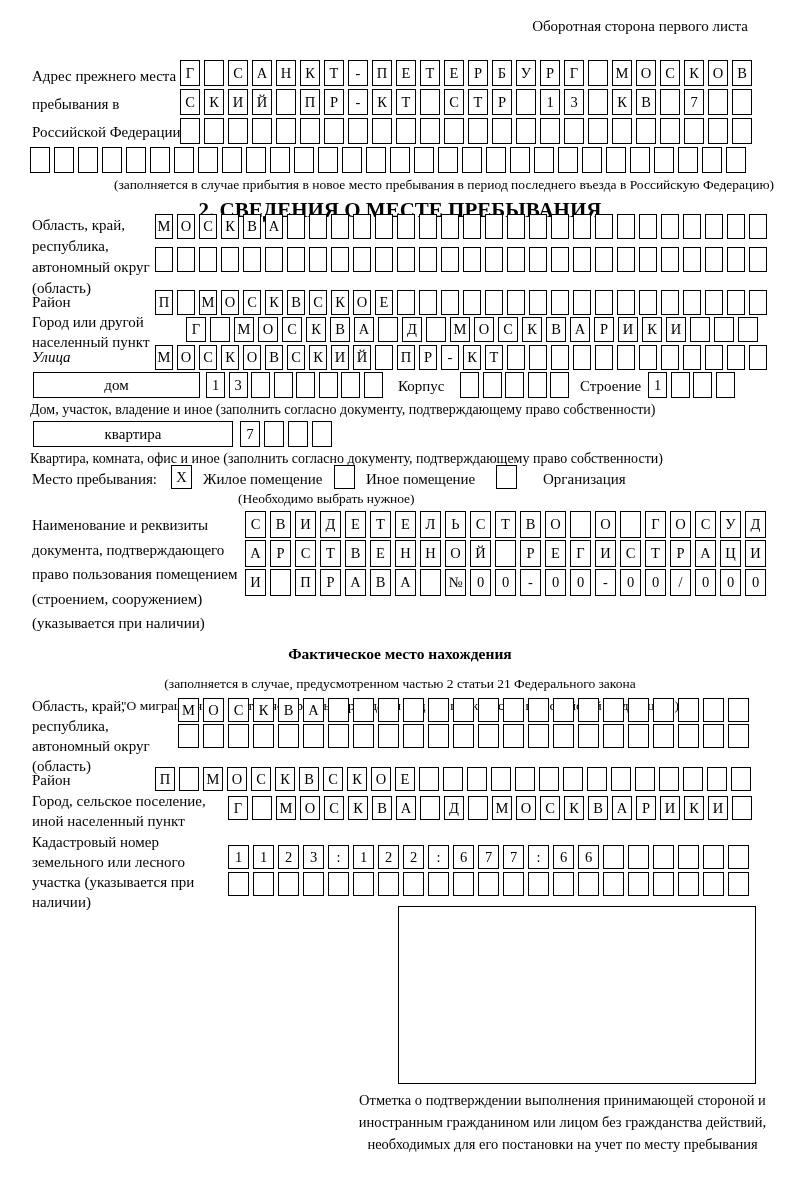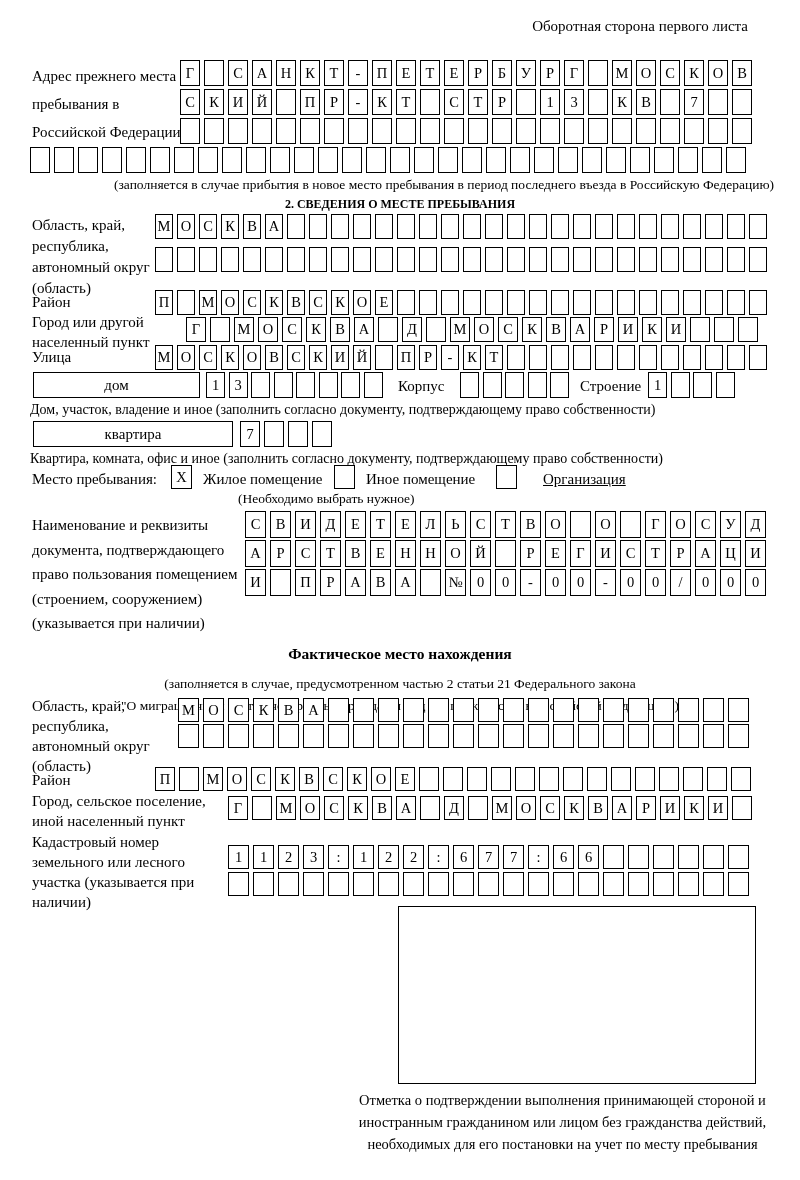--- a/index.html
+++ b/index.html
@@ -142,21 +142,21 @@
       <span class="cell"></span>
       <span class="cell"></span>
       <span class="cell"></span>
       <span class="cell"></span>
       <span class="cell"></span>
       <span class="cell"></span>
       <span class="cell"></span>
     </div>
   <div class="cap center" style="top:177px;margin-left:44px;">(заполняется в случае прибытия в новое место пребывания в период последнего въезда в Российскую Федерацию)</div>
 
-  <div class="lbl bold center" style="top:196px;position:absolute;font-size:12px;">2. СВЕДЕНИЯ О МЕСТЕ ПРЕБЫВАНИЯ</div>
+  <div class="lbl bold center" style="top:196px;position:absolute;font-size:21px;">2. СВЕДЕНИЯ О МЕСТЕ ПРЕБЫВАНИЯ</div>
 
   <div class="lbl" style="left:32px;top:215px;width:124px;line-height:21px;">Область, край, республика, автономный округ (область)</div>
   <div class="cells r-28" style="left:155px;top:214px;">
       <span class="cell">М</span>
       <span class="cell">О</span>
       <span class="cell">С</span>
       <span class="cell">К</span>
       <span class="cell">В</span>
       <span class="cell">А</span>
       <span class="cell"></span>
@@ -266,21 +266,21 @@
       <span class="cell">А</span>
       <span class="cell">Р</span>
       <span class="cell">И</span>
       <span class="cell">К</span>
       <span class="cell">И</span>
       <span class="cell"></span>
       <span class="cell"></span>
       <span class="cell"></span>
     </div>
 
-  <div class="lbl" style="left:32px;top:347px;">Улица</div>
+  <div class="lbl" style="left:32px;top:347px;font-style:italic;">Улица</div>
   <div class="cells r-28" style="left:155px;top:345px;">
       <span class="cell">М</span>
       <span class="cell">О</span>
       <span class="cell">С</span>
       <span class="cell">К</span>
       <span class="cell">О</span>
       <span class="cell">В</span>
       <span class="cell">С</span>
       <span class="cell">К</span>
       <span class="cell">И</span>
@@ -341,21 +341,21 @@
       <span class="cell"></span>
     </div>
   <div class="lbl" style="left:30px;top:450px;font-size:14px;">Квартира, комната, офис и иное (заполнить согласно документу, подтверждающему право собственности)</div>
 
   <div class="lbl" style="left:32px;top:469px;">Место пребывания:</div>
   <div class="checkbox" style="left:171px;top:465px;">X</div>
   <div class="lbl" style="left:203px;top:469px;">Жилое помещение</div>
   <div class="checkbox" style="left:334px;top:465px;"></div>
   <div class="lbl" style="left:366px;top:469px;font-family:Liberation Serif, serif;">Иное помещение</div>
   <div class="checkbox" style="left:496px;top:465px;"></div>
-  <div class="lbl" style="left:543px;top:469px;text-decoration:underline;">Организация</div>
+  <div class="lbl" style="left:543px;top:469px;">Организация</div>
   <div class="cap" style="left:238px;top:491px;">(Необходимо выбрать нужное)</div>
 
   <div class="lbl" style="left:32px;top:513px;width:210px;line-height:24.6px;">Наименование и реквизиты документа, подтверждающего право пользования помещением (строением, сооружением) (указывается при наличии)</div>
   <div class="cells r-21" style="left:245px;top:511px;">
       <span class="cell">С</span>
       <span class="cell">В</span>
       <span class="cell">И</span>
       <span class="cell">Д</span>
       <span class="cell">Е</span>
       <span class="cell">Т</span>

